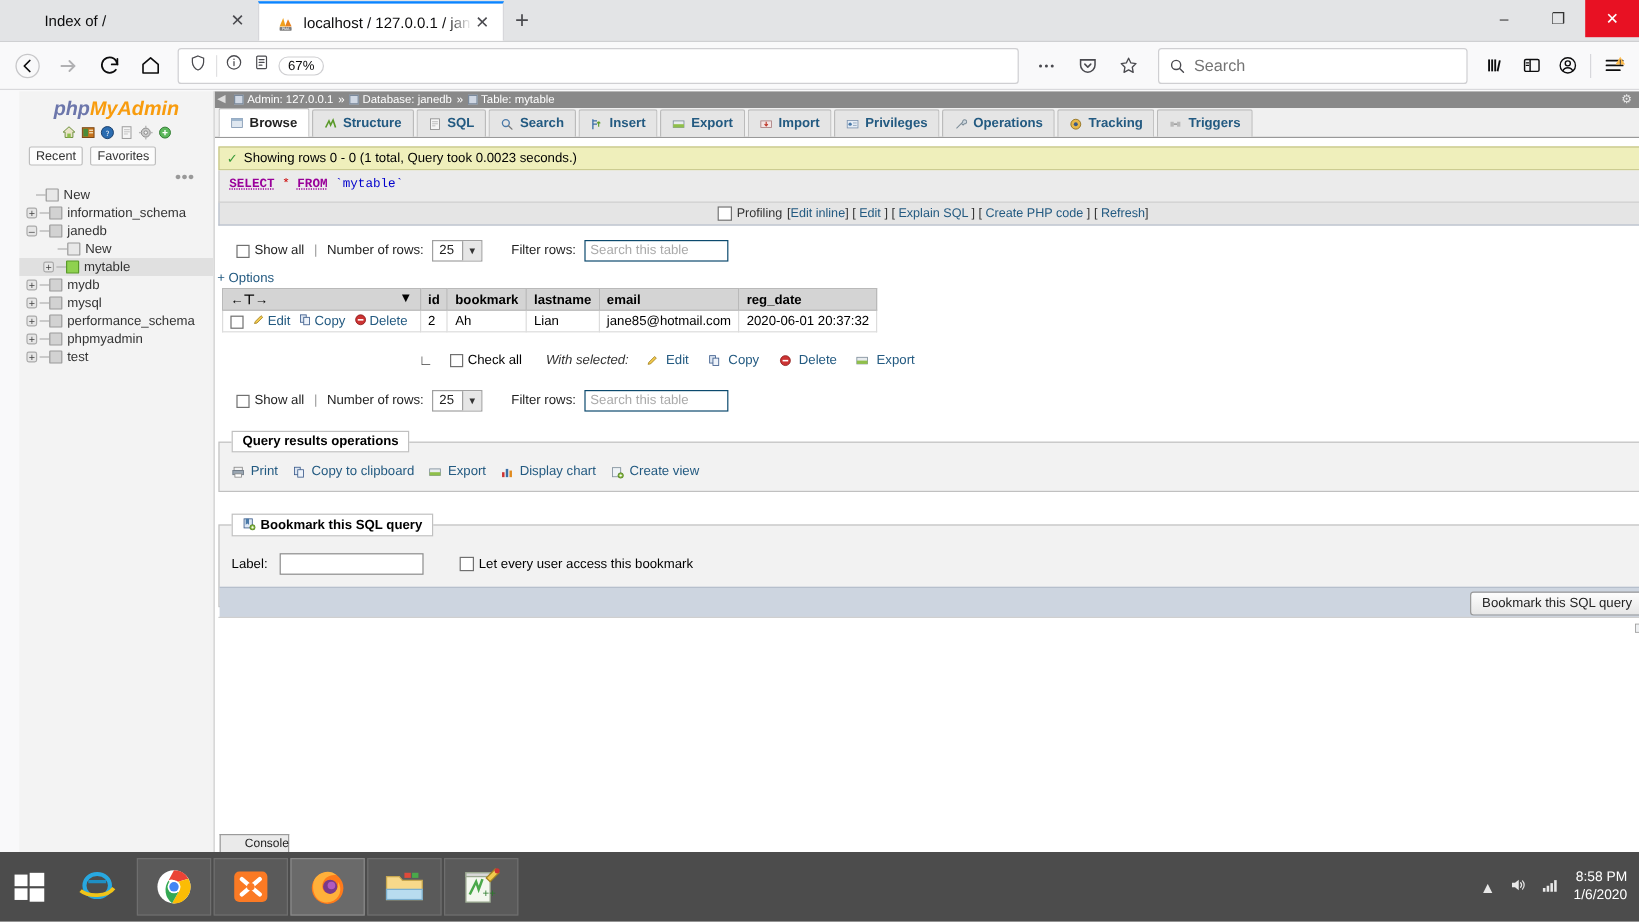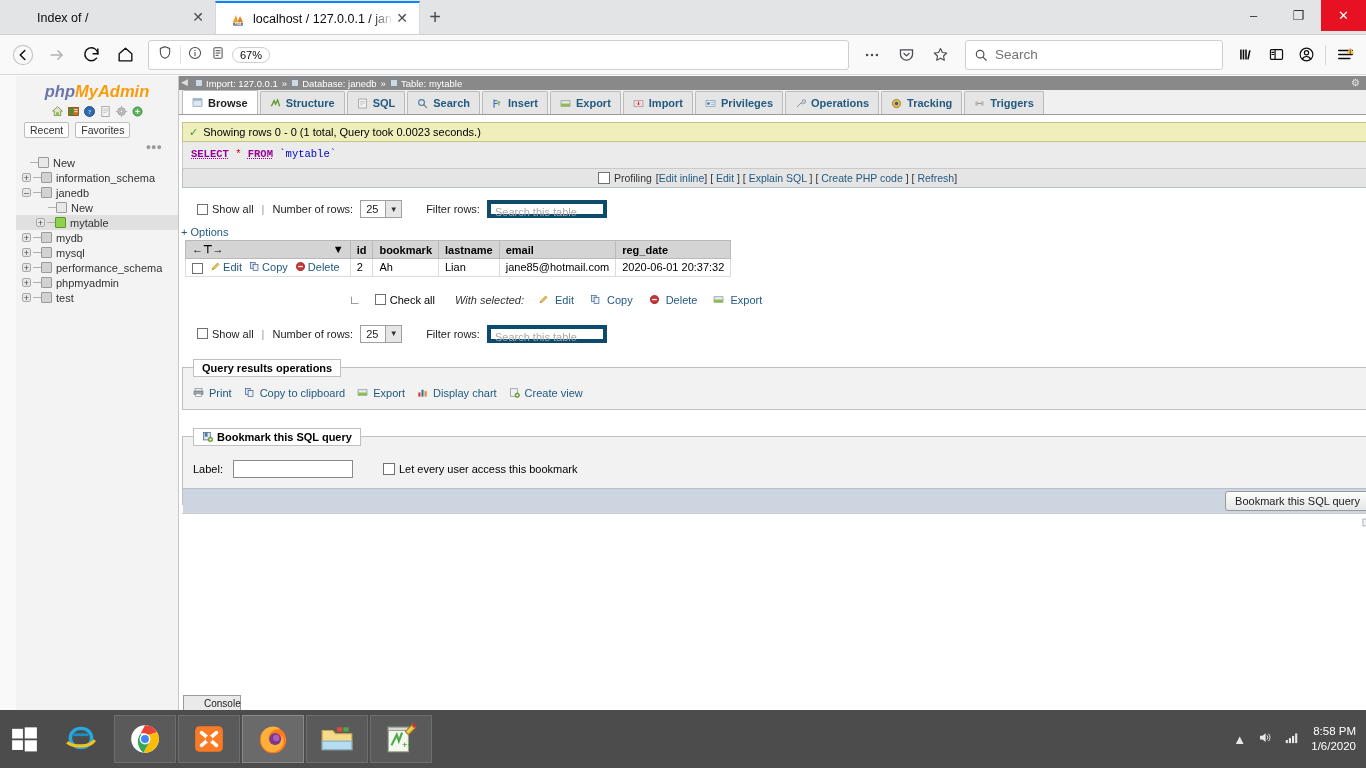--- a/index.html
+++ b/index.html
@@ -195,21 +195,21 @@
   .numsel {
     width:42px; height:18px; border:1px solid #a0a0a0; background:#fff;
     display:flex; align-items:center; font-size:11px; padding-left:5px; cursor:pointer;
   }
   .numsel .caret {
     margin-left:auto; width:16px; height:16px; background:#e6e6e6;
     border-left:1px solid #a0a0a0; display:flex; align-items:center; justify-content:center;
     font-size:8px; color:#333;
   }
   .filterinput {
-    width:120px; height:18px; border:4px solid #0c4a6e; background:#fff;
+    width:120px; height:18px; border:1px solid #0c4a6e; background:#fff;
     font-size:11px; color:#aaa; padding-left:4px; line-height:16px;
   }
   .optlink { margin: 8px 0 0 2px; font-size:11px; color:#235a81; cursor:pointer; }
 
   table.results { border-collapse:collapse; margin-left:6px; margin-top:2px; font-size:11px; }
   table.results th {
     background:#d4d4d4; border:1px solid #b9b9b9; font-weight:bold;
     padding: 2px 6px; text-align:left; color:#000; font-size:11px; white-space:nowrap;
   }
   table.results td {
@@ -525,21 +525,21 @@
         <span>test</span>
       </div>
     </div>
   </div>
 
   <div id="content">
 
     <div class="srvbar">
       <span class="leftcollapse">◀</span>
       <span class="bcico"></span>
-        <span>Import: 127.0.0.1</span>
+        <span>Admin: 127.0.0.1</span>
       <span class="arrow">»</span>
       <span class="bcico"></span>
         <span>Database: janedb</span>
       <span class="arrow">»</span>
       <span class="bcico"></span>
         <span>Table: mytable</span>
       <span class="gear">⚙</span>
       <span class="coll">▲</span>
     </div>
 

